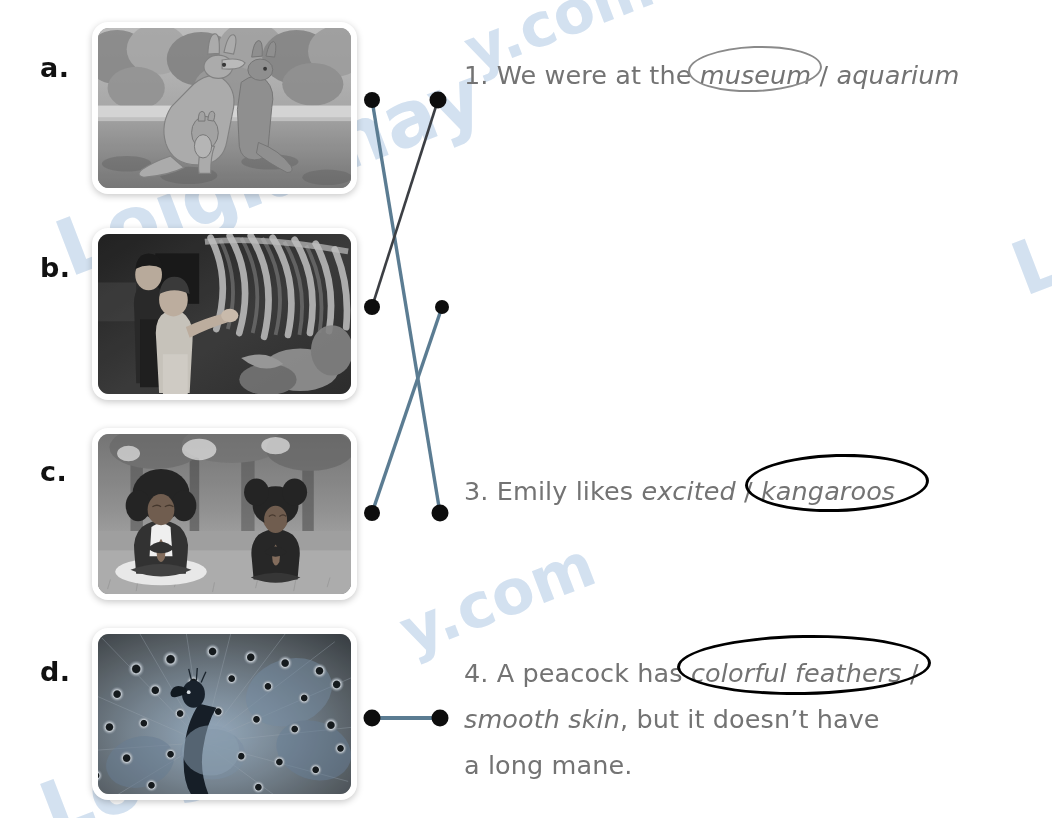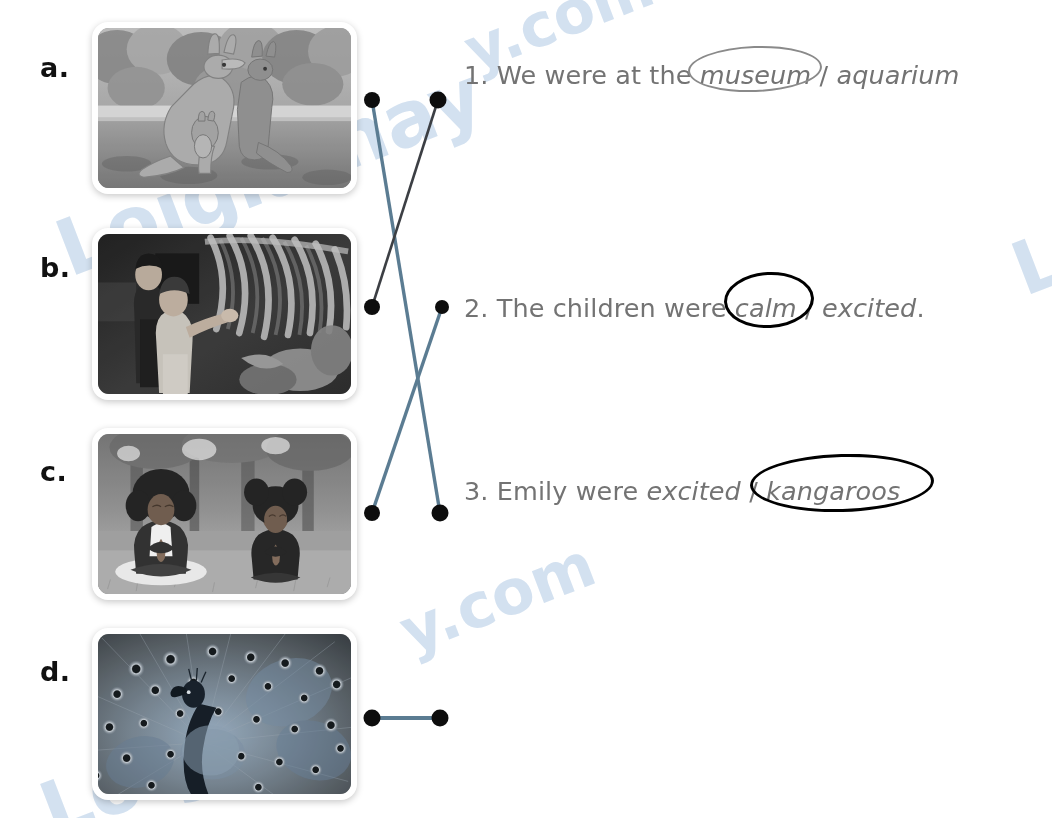--- a/index.html
+++ b/index.html
@@ -440,36 +440,37 @@
     <span class="num">1.</span>
     <span>We were at the</span>
     <span class="opt-wrap">
       <span class="it">museum</span>
       <span class="ring" style="left:-12px; top:-6px; width:130px; height:42px; border:2px solid #8a8a8a; transform:rotate(-2deg);"></span>
     </span>
     <span>/</span>
     <span class="it">aquarium</span><br>
   </div>
 
-  <div class="sentence" style="top:285px;">
-    <span class="num">2.</span>
-    <span>The children were</span>
-    <span class="opt-wrap">
-      <span class="it">calm</span>
-      <span class="ring" style="left:-11px; top:-13px; width:84px; height:50px; border:3.2px solid #000; transform:rotate(-3deg);"></span>
-    </span>
-    <span>/</span>
-    <span class="it">excited</span><span>.</span>
-  </div>
 
   <div class="sentence" style="top:468px;">
     <span class="num">3.</span>
-    <span>Emily were</span>
+    <span>Emily likes</span>
     <span class="it">excited</span>
     <span>/</span>
     <span class="opt-wrap">
       <span class="it">kangaroos</span>
       <span class="ring" style="left:-16px; top:-14px; width:178px; height:52px; border:3.4px solid #000; transform:rotate(-1.5deg);"></span>
     </span><br>
   </div>
 
+  <div class="sentence" style="top:650px;">
+    <span class="num">4.</span>
+    <span>A peacock has</span>
+    <span class="opt-wrap">
+      <span class="it">colorful feathers</span>
+      <span class="ring" style="left:-14px; top:-15px; width:248px; height:54px; border:3.4px solid #000; transform:rotate(-1deg);"></span>
+    </span>
+    <span>/</span><br>
+    <span class="it">smooth skin</span><span>, but it doesn’t have</span><br>
+    <span>a long mane.</span>
+  </div>
 
 </div>
 
 </body></html>

